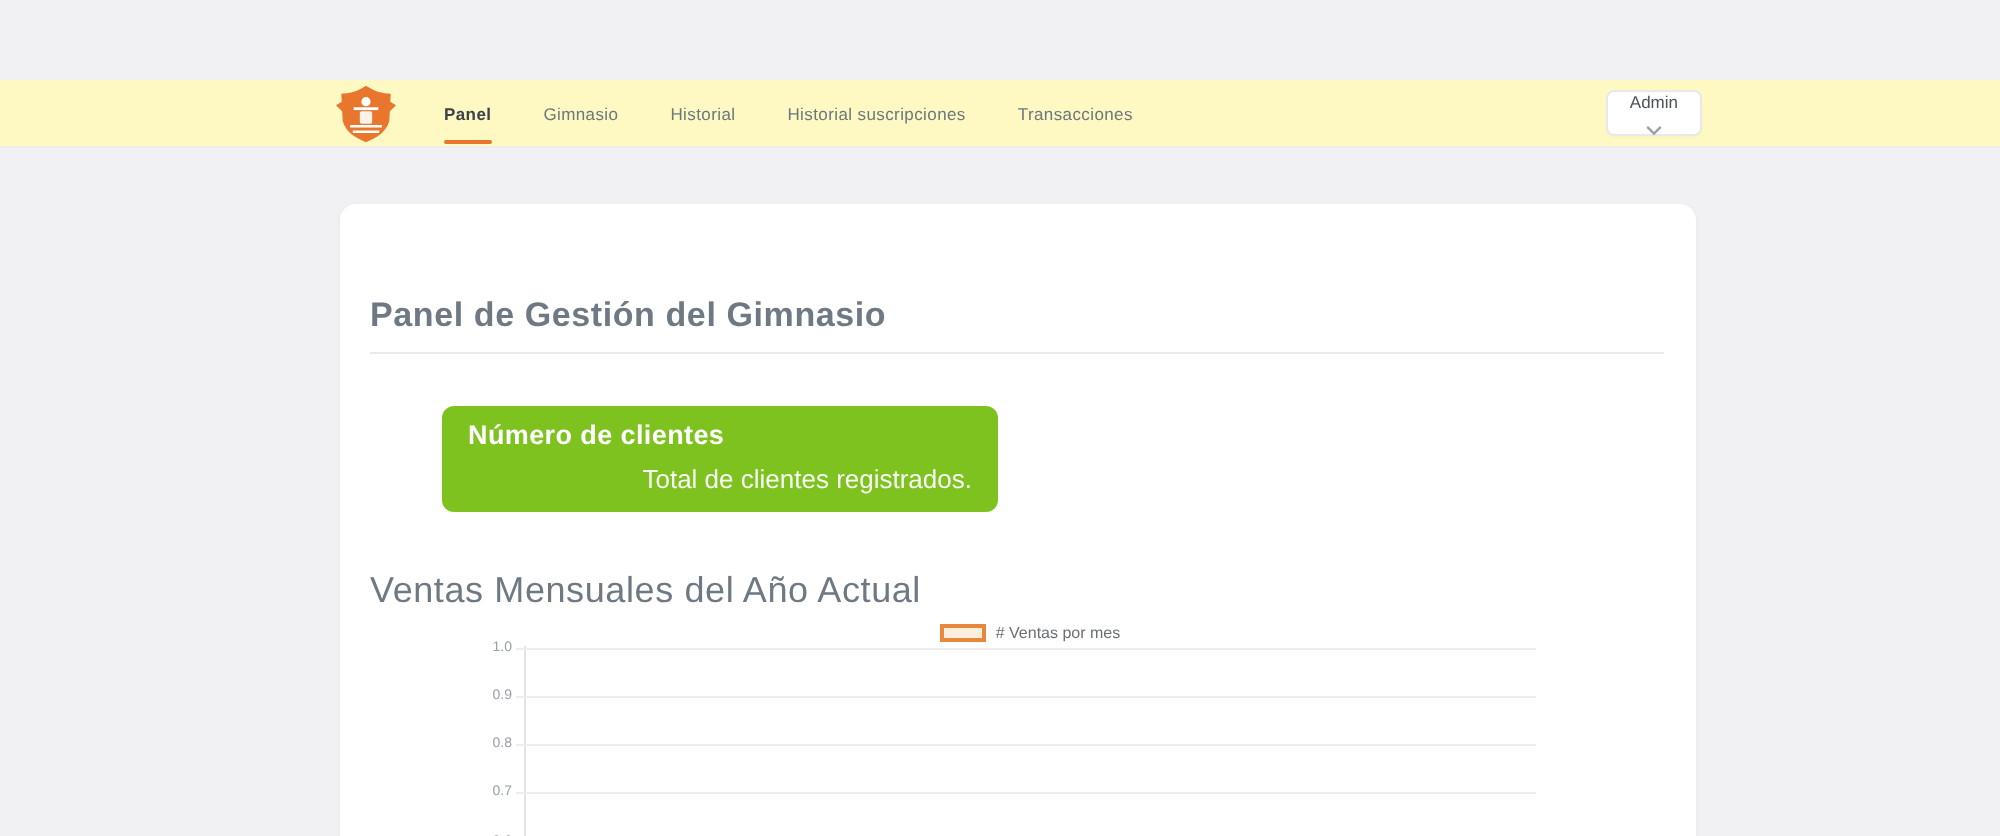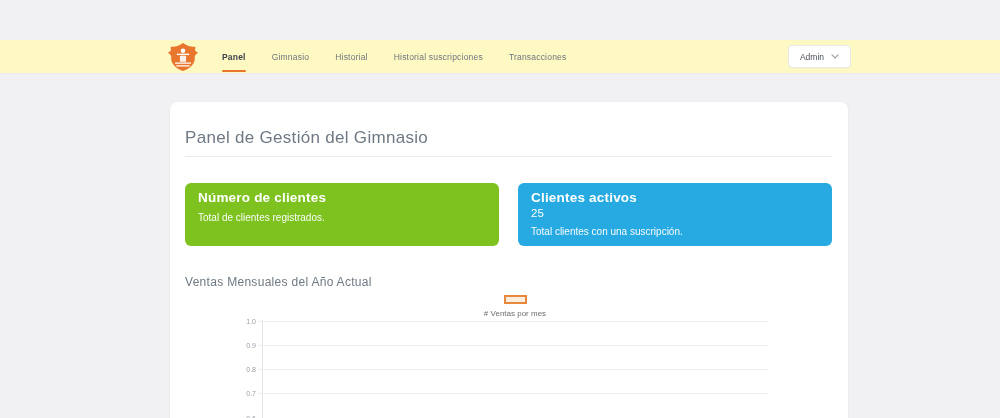--- a/index.html
+++ b/index.html
@@ -31,51 +31,52 @@
   .nav-tab.active::after {
     content:""; position:absolute; left:0; right:0; bottom:2px; height:2.5px;
     background:#e8772d; border-radius:2px;
   }
   .user-menu {
     position:absolute; right:149px; top:5px; height:23px;
     background:#fff; border:1px solid #e7e8ea; border-radius:4px;
     display:flex; align-items:center; gap:7px; padding:0 11px;
     font-size:8.5px; color:#4c5258; cursor:pointer;
     box-shadow:0 1px 1px rgba(0,0,0,.02);
+    flex-direction:column;
   }
   
   .main-card {
     width:678px; margin:28px 0 0 170px;
     background:#ffffff; border-radius:8px;
     box-shadow:0 1px 3px rgba(0,0,0,.05);
     padding:26px 16px 40px 15px;
     height:520px;
   }
   .page-title {
-    font-size:17px; font-weight:400; color:#6e7983; letter-spacing:.3px;
+    font-size:17px; font-weight:700; color:#6e7983; letter-spacing:.3px;margin-top:20px;
   }
   .rule { height:1px; background:#e9eaec; margin-top:8px; }
   
   .stats-row {
     margin-top:26px; display:grid; grid-template-columns:1fr 1fr; gap:19px;
   }
   .stat-card {
-    border-radius:6px; color:#fff; padding:7px 13px 9px;
+    border-radius:6px; color:#fff; padding:7px 13px 9px;margin-left:36px;
   }
   .stat-green { background:#7dc21f; }
   .stat-blue  { background:#27a9e1; }
   .stat-title { font-size:13.5px; font-weight:bold; letter-spacing:.2px; }
   .stat-value { font-size:11.5px; margin-top:2px; }
-  .stat-caption { font-size:10px; margin-top:7px; opacity:.96; }
+  .stat-caption { font-size:13px; margin-top:7px; opacity:.96;text-align:right; }
   
   .chart-section { margin-top:29px; }
-  .chart-title { font-size:12px; color:#6e7983; letter-spacing:.3px; }
+  .chart-title { font-size:18px; color:#6e7983; letter-spacing:.3px; }
   .legend {
     margin-top:6px; margin-left:77px; width:506px;
-    display:flex; align-items:center; justify-content:center; gap:5px;flex-direction:column;
+    display:flex; align-items:center; justify-content:center; gap:5px;
   }
   .legend-swatch {
     width:23px; height:9px; background:#fbeedd; border:2px solid #e8883c;
     cursor:pointer;
   }
   .legend-label { font-size:8px; color:#6b6f73; cursor:pointer; }
   .plot { position:relative; margin-top:2px; height:210px; }
   .y-axis-line {
     position:absolute; left:77px; top:0; bottom:0; width:1px; background:#e3e4e8;
   }
@@ -126,25 +127,20 @@
 <main class="main-card">
 
   <h1 class="page-title">Panel de Gestión del Gimnasio</h1>
   <div class="rule"></div>
 
   <div class="stats-row">
     <div class="stat-card stat-green">
       <div class="stat-title">Número de clientes</div>
       <div class="stat-caption">Total de clientes registrados.</div>
     </div>
-    <div class="stat-card stat-blue">
-      <div class="stat-title">Clientes activos</div>
-      <div class="stat-value">25</div>
-      <div class="stat-caption">Total clientes con una suscripción.</div>
-    </div>
   </div>
 
   <section class="chart-section">
     <div class="chart-title">Ventas Mensuales del Año Actual</div>
 
     <div class="legend">
       <span class="legend-swatch"></span>
       <span class="legend-label"># Ventas por mes</span>
     </div>
 

